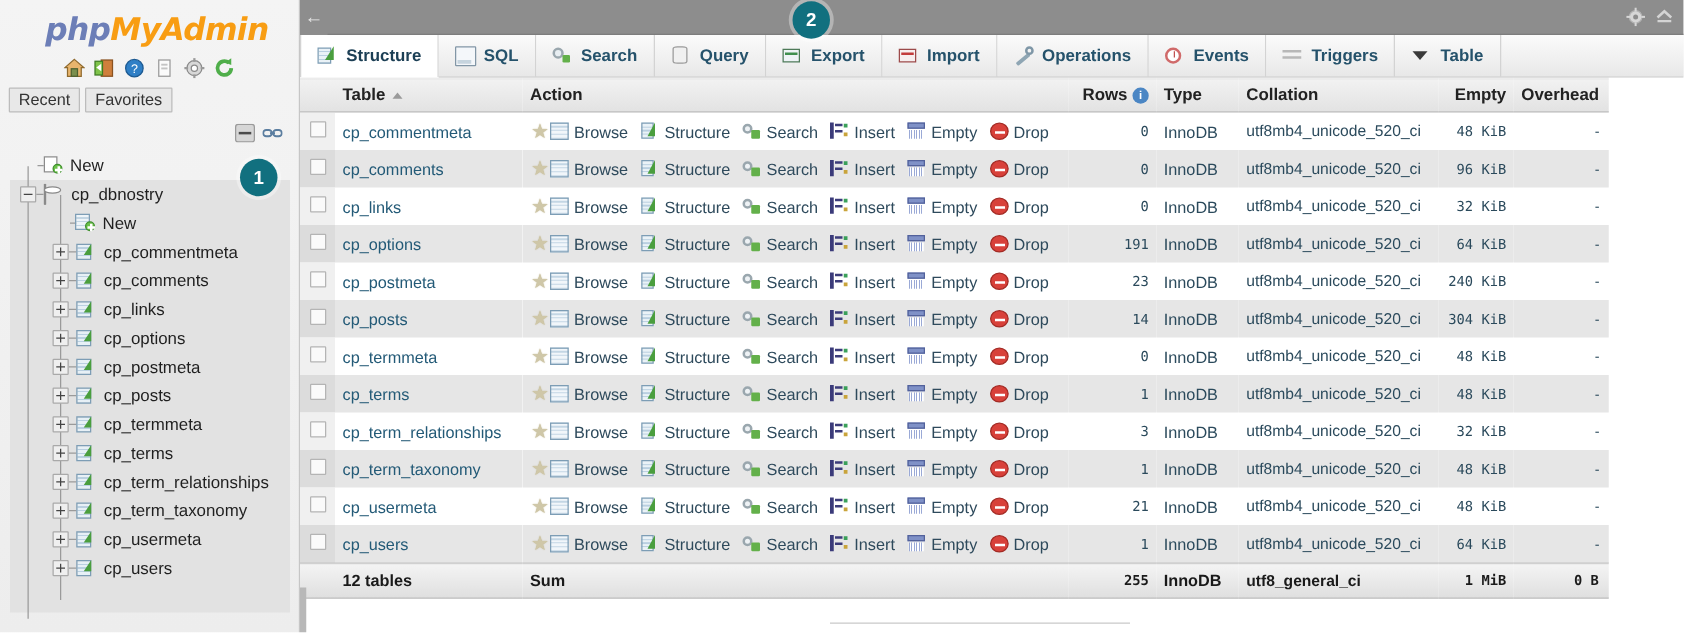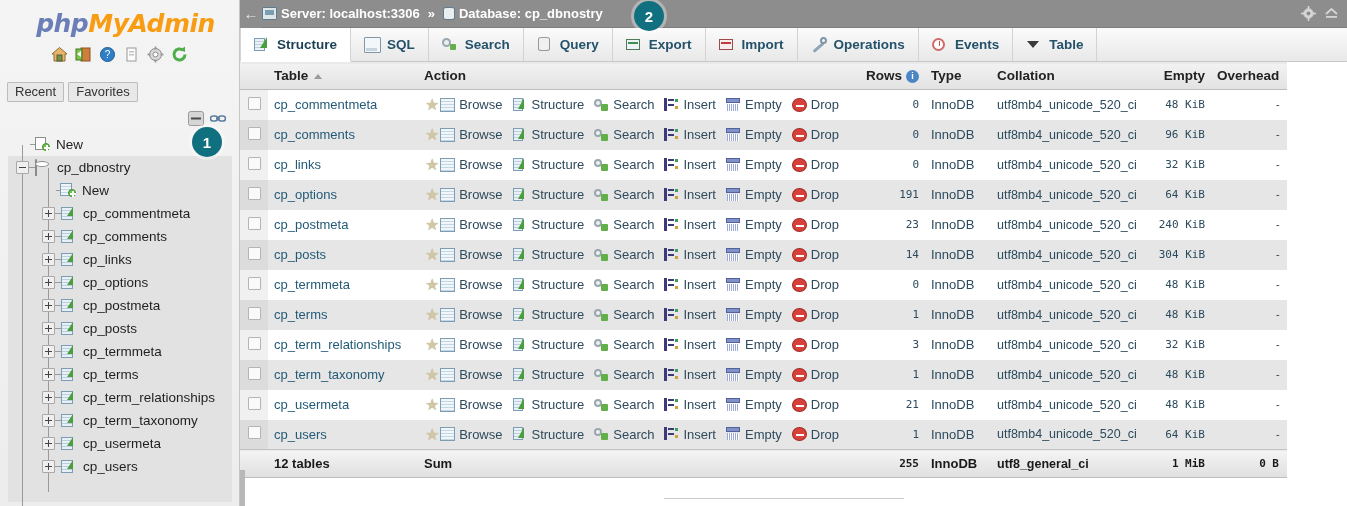--- a/index.html
+++ b/index.html
@@ -35,21 +35,21 @@
   .pma-logo .my { color: #f89d13; }
   .pma-logo .admin { color: #f89d13; margin-top: 48px; }
 
   .logo-icons {
     display: flex; justify-content: center; align-items: center;
     gap: 7px; margin-top: 6px; height: 20px;
   }
   .logo-icons .ic { width: 17px; height: 17px; display:inline-block; position: relative; }
 
   .tabs-recent {
-    display: flex; gap: 4px; margin-top: 18px; padding-left: 7px;
+    display: flex; gap: 4px; margin-top: 6px; padding-left: 7px;
   }
   .recent-tab {
     border: 1px solid #bcbcbc;
     background: #e8e8e8;
     padding: 1px 7px 2px 7px;
     font-size: 13px;
     color: #333;
     border-radius: 1px;
   }
   .side-ctrl {
@@ -557,27 +557,20 @@
         <span class="tlabel">cp_users</span>
       </div>
 
     </div>
   </div>
 
   <div id="main">
 
     <div id="topbar">
       <div id="back-arrow">←</div>
-      <div class="crumb">
-        <span class="crumb-ic server"></span>
-        <span>Server: localhost:3306</span>
-        <span class="crumb-sep">»</span>
-        <span class="crumb-ic dbi"></span>
-        <span>Database: cp_dbnostry</span>
-      </div>
       <div id="topbar-right">
         <span class="tb-ic">
           <svg width="15" height="15" viewBox="0 0 15 15">
               <circle cx="7.5" cy="7.5" r="5" fill="#dcdcdc" stroke="#b5b5b5"></circle>
               <circle cx="7.5" cy="7.5" r="2" fill="#8d8d8d"></circle>
               <rect x="6.7" y="0" width="1.6" height="3" fill="#dcdcdc"></rect>
               <rect x="6.7" y="12" width="1.6" height="3" fill="#dcdcdc"></rect>
               <rect x="0" y="6.7" width="3" height="1.6" fill="#dcdcdc"></rect>
               <rect x="12" y="6.7" width="3" height="1.6" fill="#dcdcdc"></rect>
             </svg>
@@ -636,20 +629,27 @@
             <span class="c"></span>
           </span>
         <span>Operations</span>
       </div>
       <div class="tab">
         <span class="tabic ic-events">
             <span class="c"></span>
             <span class="hand"></span>
           </span>
         <span>Events</span>
+      </div>
+      <div class="tab">
+        <span class="tabic ic-trig">
+            <span class="a"></span>
+            <span class="b"></span>
+          </span>
+        <span>Triggers</span>
       </div>
       <div class="tab">
         <span class="tabic ic-more">
             <span class="cv"></span>
           </span>
         <span>Table</span>
       </div>
       <div class="tab-filler"></div>
     </div>
 

